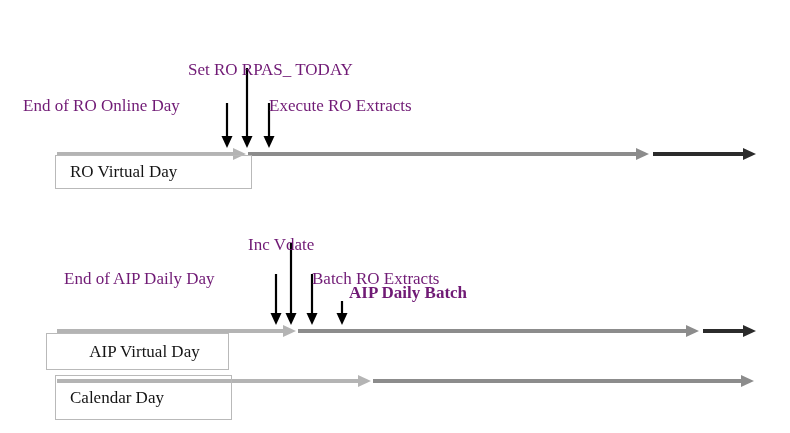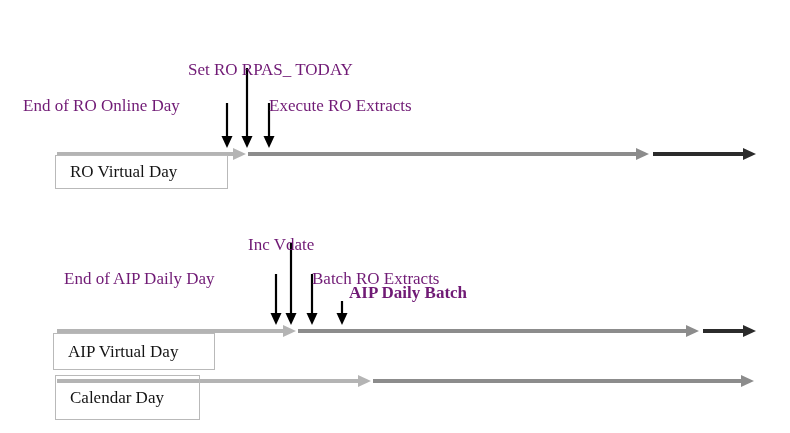--- a/index.html
+++ b/index.html
@@ -106,29 +106,29 @@
       </g>
       <g>
         <line x1="57" y1="381" x2="358" y2="381" stroke="#b4b4b4" stroke-width="4"></line>
         <polygon points="358,375 371,381 358,387" fill="#b4b4b4"></polygon>
       </g>
       <g>
         <line x1="373" y1="381" x2="741" y2="381" stroke="#8c8c8c" stroke-width="4"></line>
         <polygon points="741,375 754,381 741,387" fill="#8c8c8c"></polygon>
       </g>
     </svg>
-<div class="day-box" style="left: 55px; top: 155px; width: 173px; height: 34px; border-color: rgb(185, 185, 185);">
+<div class="day-box" style="left: 55px; top: 155px; width: 197px; height: 34px; border-color: rgb(185, 185, 185);">
       <span class="day-box-label">RO Virtual Day</span>
     </div>
     <div class="label" style="left: 23px; top: 97px; text-align: center;">End of RO Online Day</div>
     <div class="label" style="left: 188px; top: 61px;">Set RO RPAS_ TODAY</div>
     <div class="label" style="left: 269px; top: 97px;">Execute RO Extracts</div>
-    <div class="day-box" style="left: 53px; top: 333px; width: 162px; height: 37px; border-color: rgb(185, 185, 185);">
+    <div class="day-box" style="left: 46px; top: 333px; width: 183px; height: 37px; border-color: rgb(185, 185, 185); justify-content: center;">
       <span class="day-box-label">AIP Virtual Day</span>
     </div>
     <div class="label" style="left: 64px; top: 270px;">End of AIP Daily Day</div>
     <div class="label" style="left: 248px; top: 236px; font-family: Liberation Serif, serif;">Inc Vdate</div>
     <div class="label" style="left: 312px; top: 270px;">Batch RO Extracts</div>
     <div class="label" style="left: 349px; top: 284px; font-weight: bold;">AIP Daily Batch</div>
-    <div class="day-box" style="left: 55px; top: 375px; width: 145px; height: 45px; border-color: rgb(185, 185, 185);">
+    <div class="day-box" style="left: 55px; top: 375px; width: 177px; height: 45px; border-color: rgb(185, 185, 185);">
       <span class="day-box-label">Calendar Day</span>
     </div>
   </div>
 
 </body></html>

